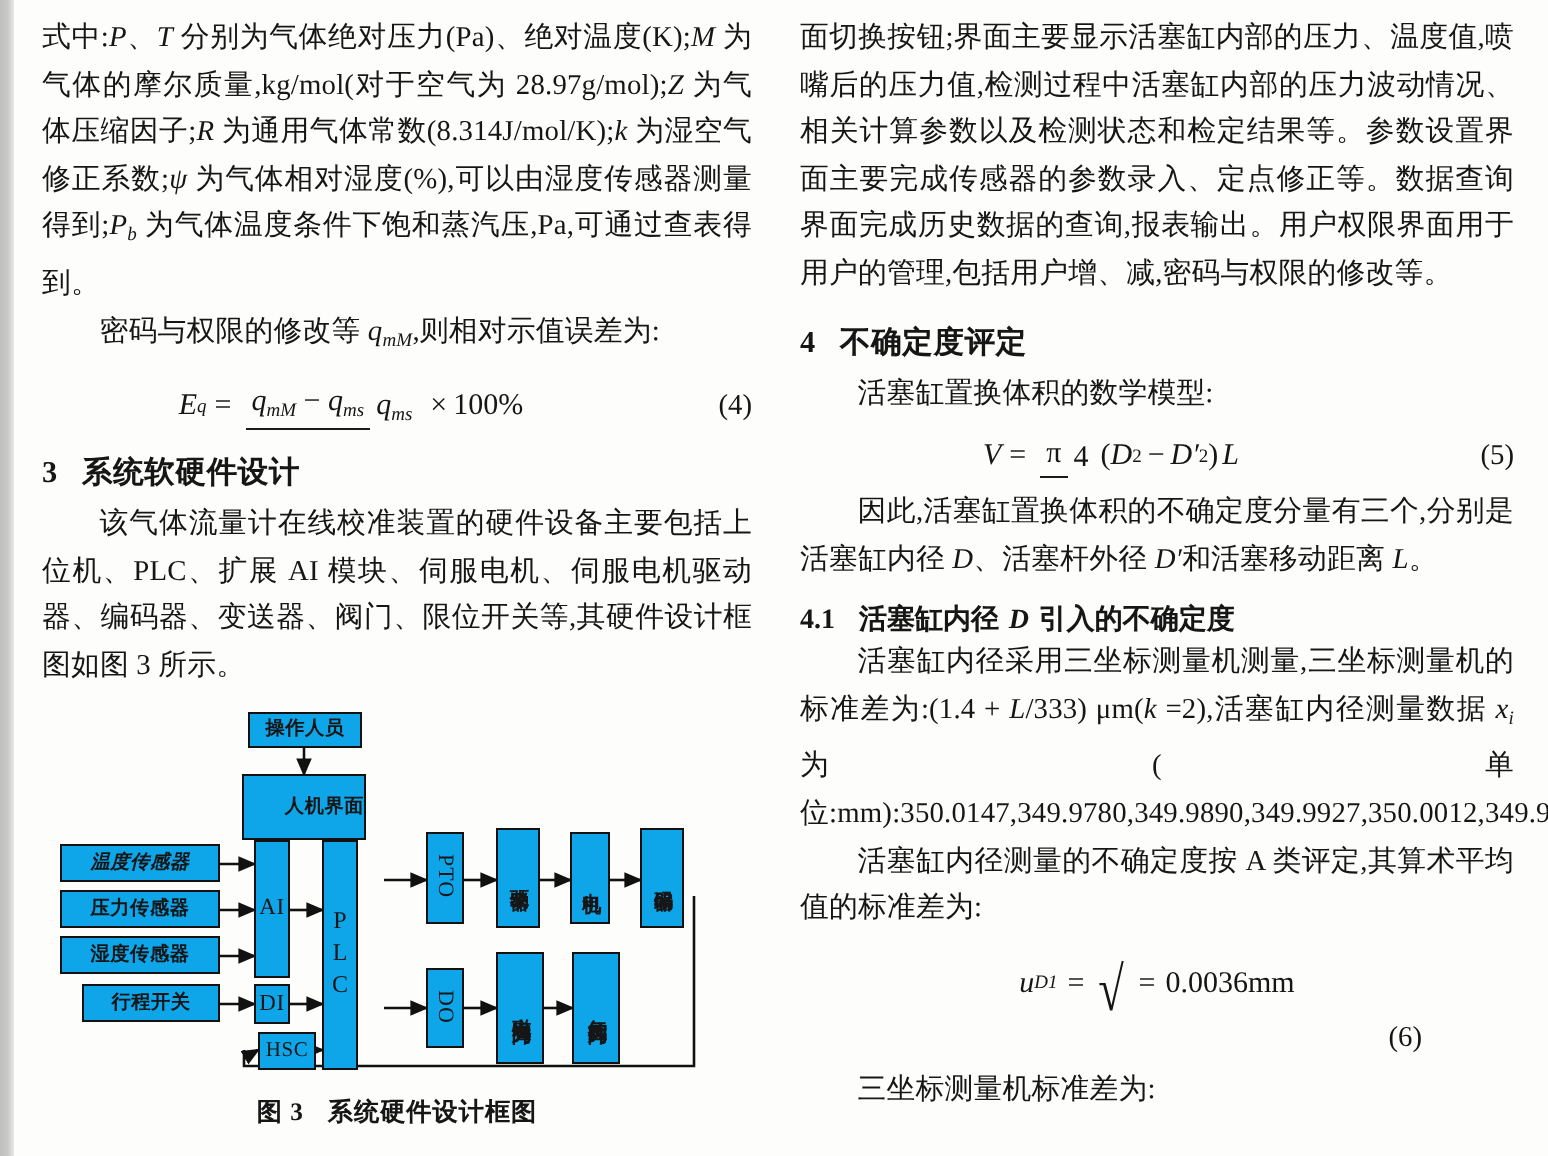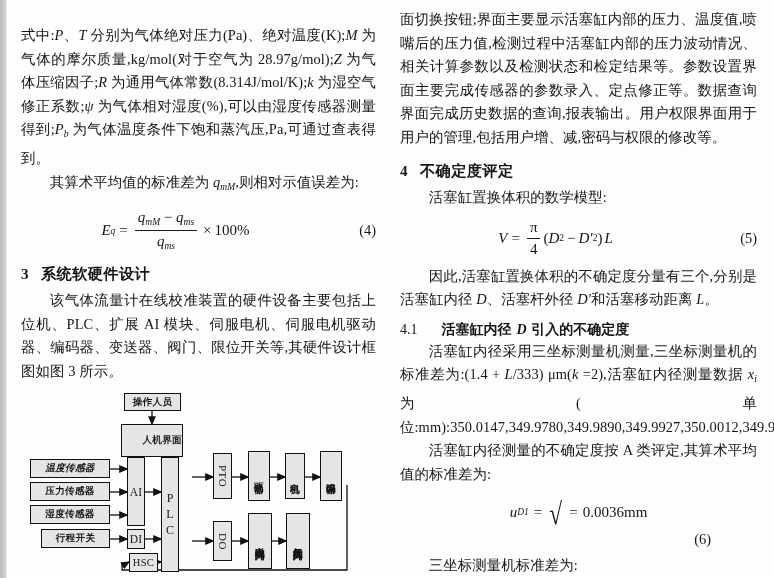--- a/index.html
+++ b/index.html
@@ -18,21 +18,21 @@
   }
   #page{
     position:absolute;left:7px;top:0;width:767px;height:578px;
     display:flex;
   }
   .col{
     width:383px;
     box-sizing:border-box;
     position:relative;
   }
-  .col.left{padding:24px 14px 0 14px;}
+  .col.left{padding:8px 14px 0 14px;}
   .col.right{padding:8px 16px 0 10px;}
 
   p.body{
     margin:0;
     font-size:14.4px;
     line-height:23.6px;
     text-align:justify;
     text-justify:inter-ideograph;
     letter-spacing:0.1px;
   }
@@ -48,31 +48,31 @@
     font-weight:bold;
     letter-spacing:0.4px;
   }
   h2.sec .num{font-family:"Liberation Serif",serif;font-weight:bold;margin-right:12px;}
   h3.sub-sec{
     margin:9px 0 1px 0;
     font-family:"DejaVu Sans","Liberation Sans",sans-serif;
     font-size:14px;
     font-weight:bold;
   }
-  h3.sub-sec .num{font-family:"Liberation Serif",serif;font-weight:normal;margin-right:24px;}
+  h3.sub-sec .num{font-family:"Liberation Serif",serif;font-weight:bold;margin-right:12px;}
 
   
   .eqrow{
     display:flex;align-items:center;
     margin:9px 0 6px 0;
     font-size:15px;
   }
   .eqrow .eqbody{flex:1;display:flex;justify-content:center;align-items:center;}
   .eqrow .eqnum{width:46px;text-align:right;font-size:14.4px;}
-  .frac{display:inline-flex;flex-direction:column;align-items:center;vertical-align:middle;margin:0 3px;}
+  .frac{display:inline-flex;flex-direction:row;align-items:center;vertical-align:middle;margin:0 3px;}
   .frac .num-part{padding:0 3px 1px 3px;border-bottom:1px solid #1a1a1a;line-height:1.25;}
   .frac .den-part{padding:1px 3px 0 3px;line-height:1.25;}
 
   .sqrt{display:inline-flex;align-items:stretch;}
   .sqrt .radical{
     font-size:31px;line-height:0.82;
     transform:scaleX(0.75) translateY(2px);
     transform-origin:bottom;
   }
   .sqrt .radicand{
@@ -88,21 +88,21 @@
   .bigsum .sig{font-size:21px;line-height:0.86;font-family:"DejaVu Serif",serif;}
   .ovbar{border-top:1px solid #1a1a1a;padding-top:0px;display:inline-block;line-height:1.05;}
   .eqnum-alone{text-align:right;font-size:14.4px;margin:2px 0 0 0;padding-right:46px;}
 
   
   #figure{position:relative;width:355px;height:192px;margin:6px 0 0 -4px;}
   #figure svg{position:absolute;left:0;top:0;}
   .bx{
     position:absolute;
     border:1.4px solid #111;
-    background:#e5e5e5;
+    background:#0ea5e9;
     font-family:"DejaVu Sans","Liberation Sans",sans-serif;
     font-size:9.6px;
     font-weight:bold;
     display:flex;align-items:center;justify-content:center;
     text-align:center;
     letter-spacing:0.3px;
     box-sizing:border-box;
     z-index:3;
   }
   .bx.vert{
@@ -140,21 +140,21 @@
 
 <div id="page">
 
   <div class="col left">
 
     <p class="body">
       式中:<span class="it">P</span>、<span class="it">T</span> 分别为气体绝对压力(Pa)、绝对温度(K);<span class="it">M</span> 为气体的摩尔质量,kg/mol(对于空气为 28.97g/mol);<span class="it">Z</span> 为气体压缩因子;<span class="it">R</span> 为通用气体常数(8.314J/mol/K);<span class="it">k</span> 为湿空气修正系数;<span class="it">ψ</span> 为气体相对湿度(%),可以由湿度传感器测量得到;<span class="it">P</span><span class="sub">b</span> 为气体温度条件下饱和蒸汽压,Pa,可通过查表得到。
     </p>
 
     <p class="body indent">
-      <span>其算术平均值的标准差为 </span><span class="it">q</span><span class="sub">mM</span><span>,则相对示值误差为:</span>
+      <span>密码与权限的修改等 </span><span class="it">q</span><span class="sub">mM</span><span>,则相对示值误差为:</span>
     </p>
 
     <div class="eqrow">
       <div class="eqbody">
         <span class="it">E</span>
           <span class="sub">q</span>
         <span style="margin:0 4px">=</span>
         <span class="frac">
           <span class="num-part"><span class="it">q</span><span class="sub">mM</span> <span>−</span> <span class="it">q</span><span class="sub">ms</span></span>
           <span class="den-part"><span class="it">q</span><span class="sub">ms</span></span>

